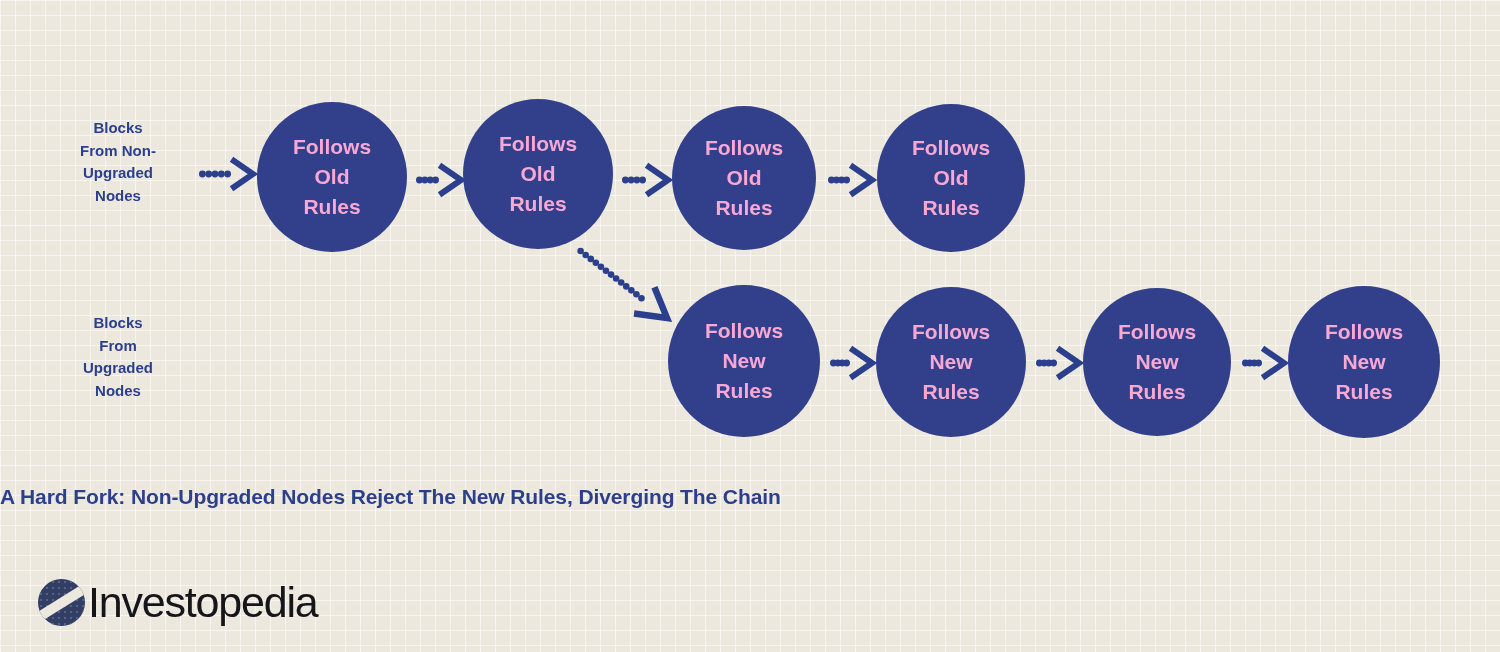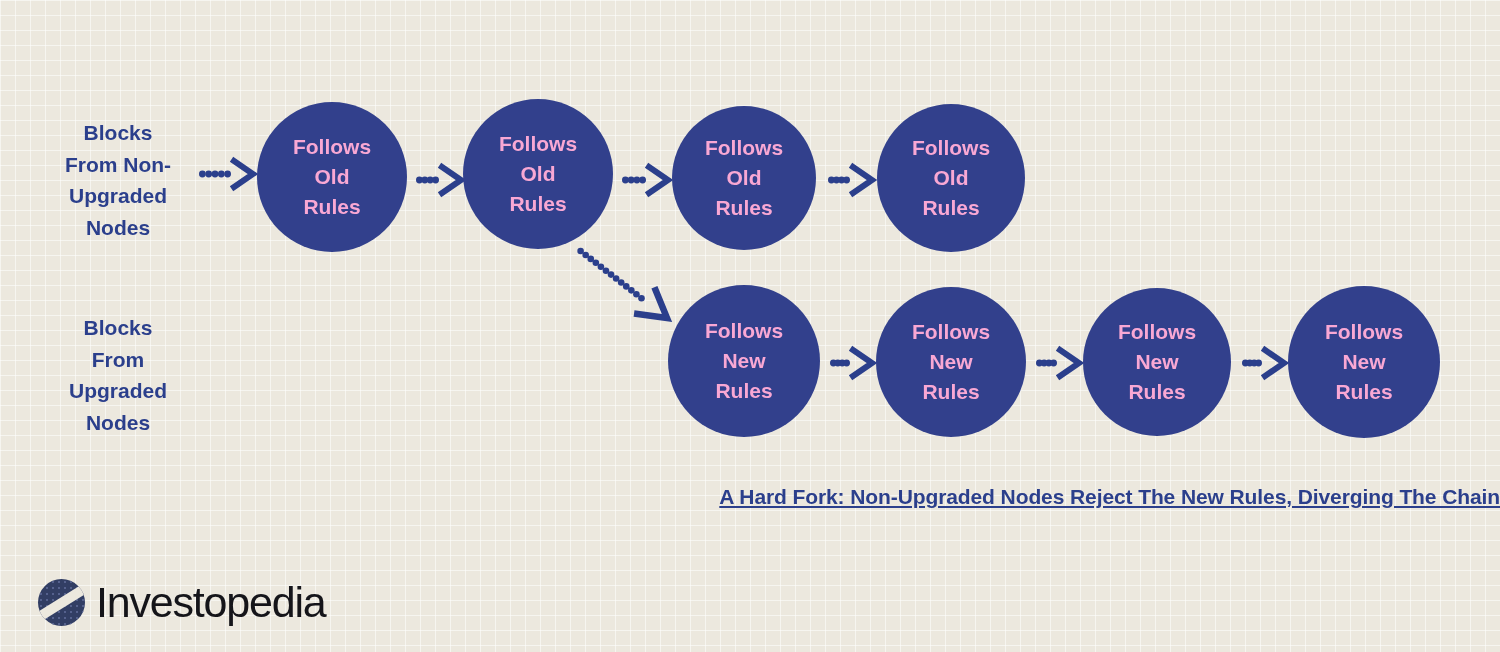--- a/index.html
+++ b/index.html
@@ -26,21 +26,21 @@
   #svg-layer {
     position: absolute;
     left: 0;
     top: 0;
     width: 1500px;
     height: 652px;
   }
   .row-label {
     position: absolute;
     color: #2b3f8c;
-    font-size: 21px;
+    font-size: 15px;
     font-weight: 700;
     line-height: 1.5;
     text-align: center;
     width: 180px;
     white-space: pre-line;
   }
   #label-top { left: 28px; top: 117px; }
   #label-bottom { left: 28px; top: 312px; }
 
   .node {
@@ -56,35 +56,34 @@
     font-weight: 600;
     line-height: 1.42;
     white-space: pre-line;
   }
 
   #caption {
     position: absolute;
     left: 0;
     top: 485px;
     width: 1500px;
-    text-align: right;
+    text-align: left;
     color: #2b3f8c;
     font-size: 21px;
     font-weight: 700;
     letter-spacing: -0.1px;
-    text-decoration: underline;
   }
 
   #logo {
     position: absolute;
     left: 38px;
     top: 578px;
     display: flex;
     align-items: center;
-    gap: 11px;
+    gap: 3px;
   }
   #logo-mark {
     width: 47px;
     height: 47px;
     border-radius: 50%;
     position: relative;
     overflow: hidden;
     background: #323e64;
     flex: none;
   }

